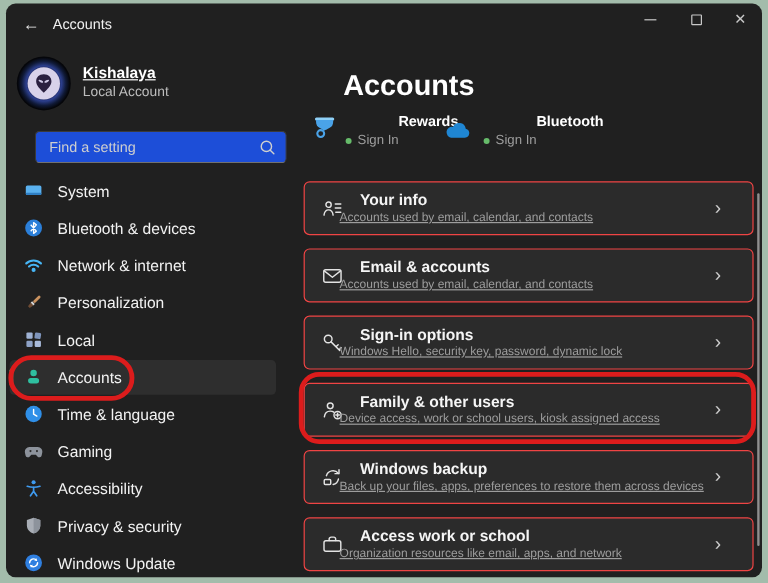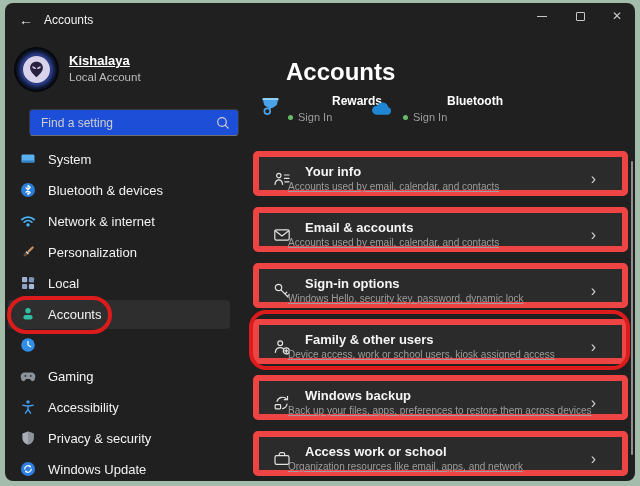--- a/index.html
+++ b/index.html
@@ -30,21 +30,21 @@
   .nav{left:8px;width:222px;height:29px;border-radius:4px;cursor:pointer;display:flex;align-items:center;}
   .nav.sel{background:#2e2e2e;}
   .nav .nic{position:absolute;left:12px;top:6px;width:16px;height:16px;}
   .nav .nlabel{position:absolute;left:40px;font-size:13px;color:#f2f2f2;white-space:nowrap;}
   .selpill{position:absolute;left:0px;top:7px;width:3px;height:15px;border-radius:2px;background:#9a9a66;}
   
   .h1{left:286px;top:58px;font-size:24px;font-weight:600;color:#ffffff;}
   .promo-label{font-size:12px;font-weight:700;color:#ffffff;margin-left:44px;}
   .promo-status{display:flex;align-items:center;gap:5px;font-size:11px;color:#9d9d9d;margin-top:3px;}
   .gdot{width:5px;height:5px;border-radius:50%;background:var(--signin_dot,#66bb6a);}
-  .card{left:253px;width:375px;height:45px;background:#2b2b2b;border:6px solid #ef4444;border-radius:5px;cursor:pointer;}
+  .card{left:253px;width:375px;height:45px;background:#2b2b2b;border:1px solid #ef4444;border-radius:5px;cursor:pointer;}
   .card .cic{position:absolute;left:13px;top:12px;width:20px;height:20px;}
   .card .ctitle{position:absolute;left:46px;top:7px;font-size:13px;font-weight:600;color:#f5f5f5;white-space:nowrap;}
   .card .csub{position:absolute;left:29px;top:24px;font-size:10px;color:#9d9d9d;white-space:nowrap;text-decoration:underline;}
   .card .chev{position:absolute;right:26px;top:12px;font-size:16px;color:#d0d0d0;line-height:20px;}
   .scrollbar{left:631px;top:161px;width:2px;height:294px;background:#8f8f8f;border-radius:1px;cursor:pointer;}
   
   .annot{border:4px solid var(--annotation,#dc1c1c);pointer-events:none;}
   .annot-sidebar{left:7px;top:296px;width:105px;height:38px;border-radius:19px;}
   .annot-row{left:249px;top:310px;width:381px;height:60px;border-radius:17px;}
   svg{display:block;}
@@ -150,20 +150,21 @@
       </span>
     <span class="nlabel">Accounts</span>
   </div>
   <div class="abs nav" style="top:331px">
     <span class="nic">
         <svg viewBox="0 0 16 16" width="16" height="16">
           <circle cx="8" cy="8" r="6.8" fill="#2f8fe8"></circle>
           <path d="M8 4.3V8l2.7 1.7" stroke="#fff" stroke-width="1.2" fill="none" stroke-linecap="round"></path>
         </svg>
       </span>
+    <span class="nlabel">Time &amp; language</span>
   </div>
   <div class="abs nav" style="top:362px">
     <span class="nic">
         <svg viewBox="0 0 16 16" width="16" height="16">
           <path d="M4.5 4.6h7a3.8 3.8 0 0 1 3.7 4.6l-.5 2.3a2 2 0 0 1-3.5.9L9.9 11H6.1l-1.3 1.4a2 2 0 0 1-3.5-.9l-.5-2.3A3.8 3.8 0 0 1 4.5 4.6z" fill="#8d939c"></path>
           <circle cx="5.4" cy="7.9" r=".9" fill="#2c2c2c"></circle>
           <circle cx="10.8" cy="7.9" r=".9" fill="#2c2c2c"></circle>
         </svg>
       </span>
     <span class="nlabel">Gaming</span>

